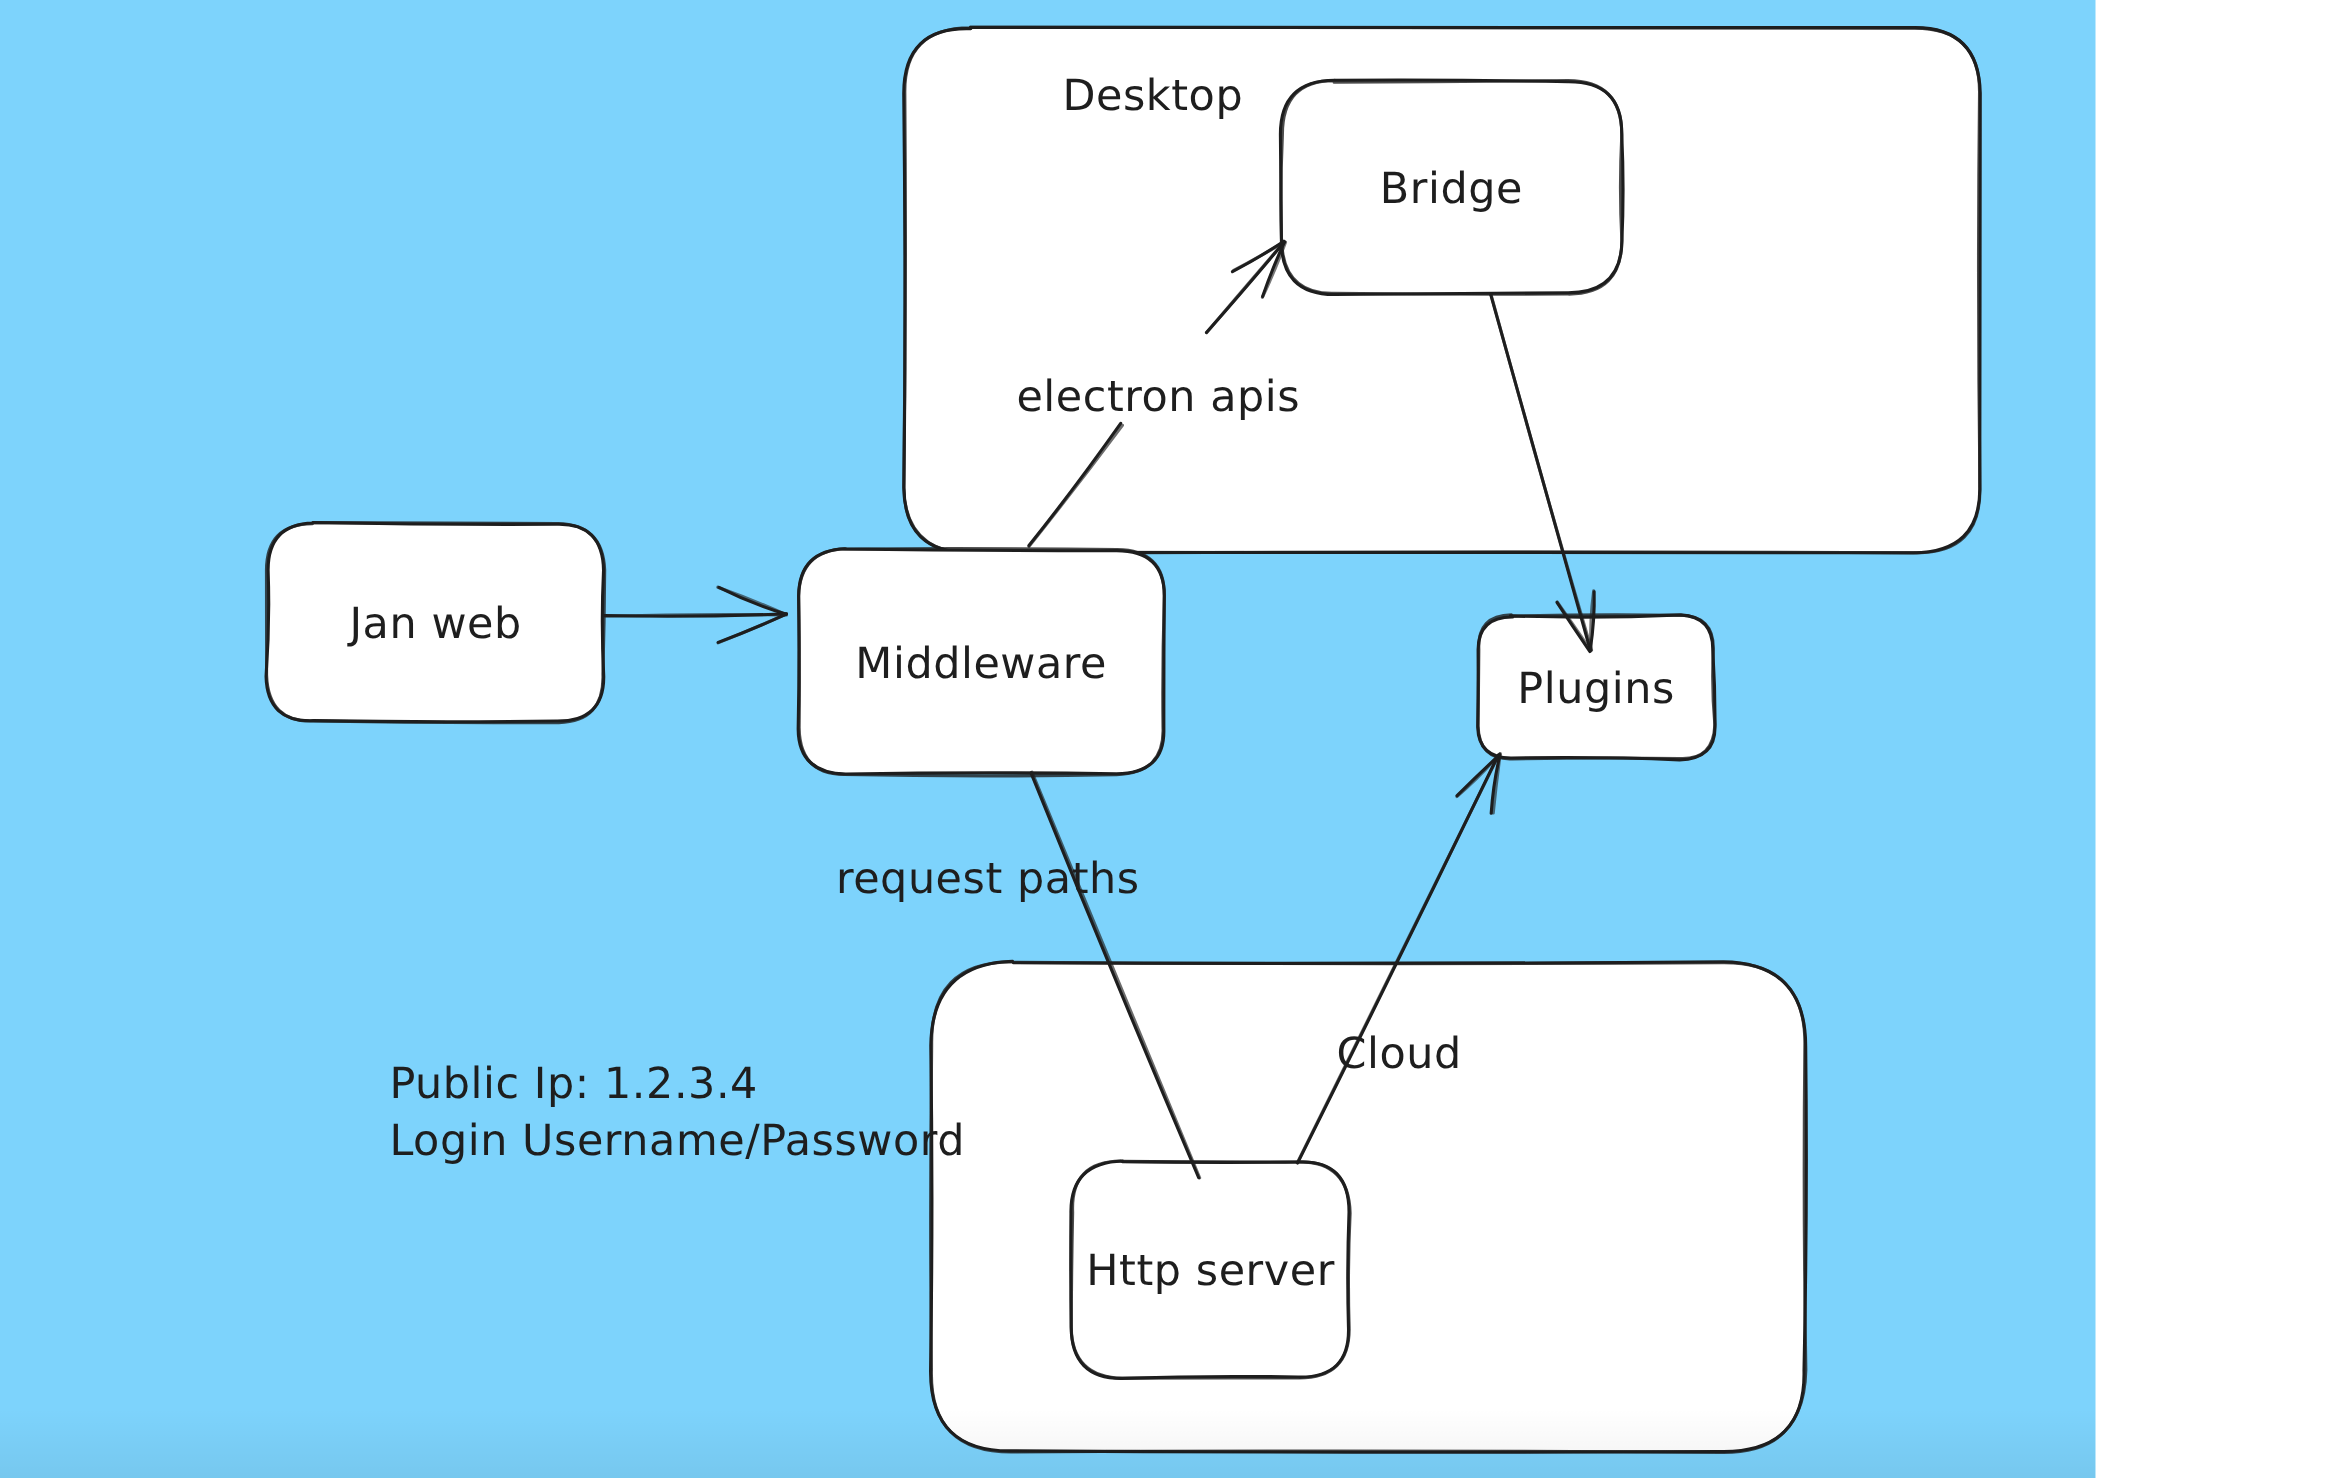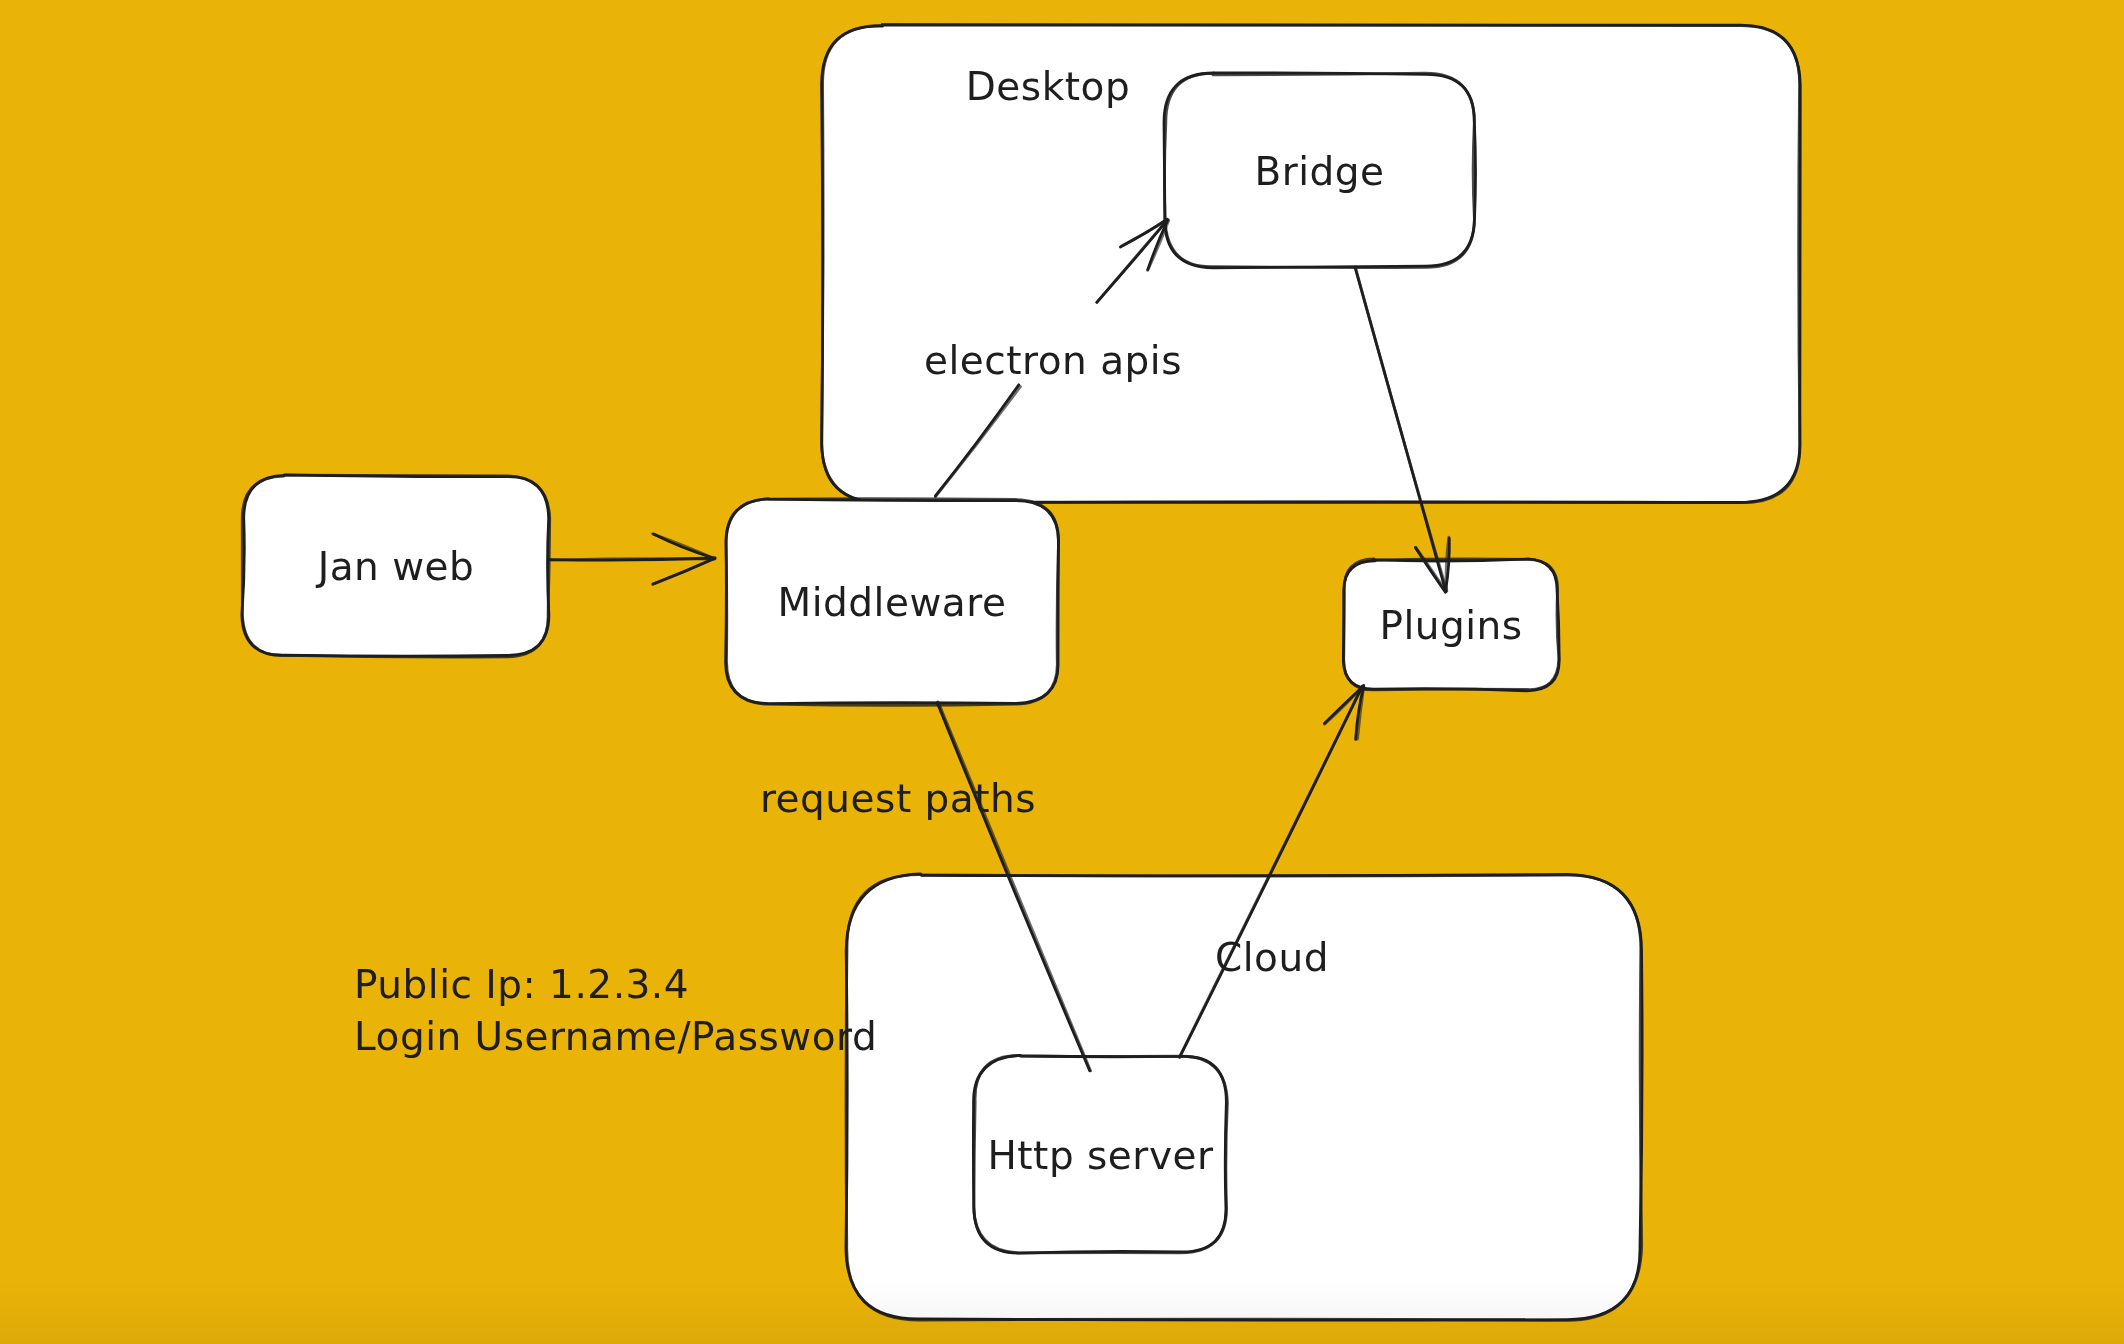--- a/index.html
+++ b/index.html
@@ -1,19 +1,19 @@
 <!DOCTYPE html>
 <html><head>
 <meta charset="utf-8">
 <style>
   html,body{margin:0;padding:0;background:#fff;}
   .stage{
     position:relative;
-    width:2124px;height:1344px;
-    background:#eab308;
+    width:1905px;height:1344px;
+    background:#7dd3fc;
     overflow:hidden;
     font-family:"DejaVu Sans", sans-serif;
     text-decoration:underline;
   }
   svg.canvas{position:absolute;left:0;top:0;}
   svg.canvas text{
     font-family:"DejaVu Sans", cursive, sans-serif;
     letter-spacing:0.5px;
   }
   .bottom-fade{

